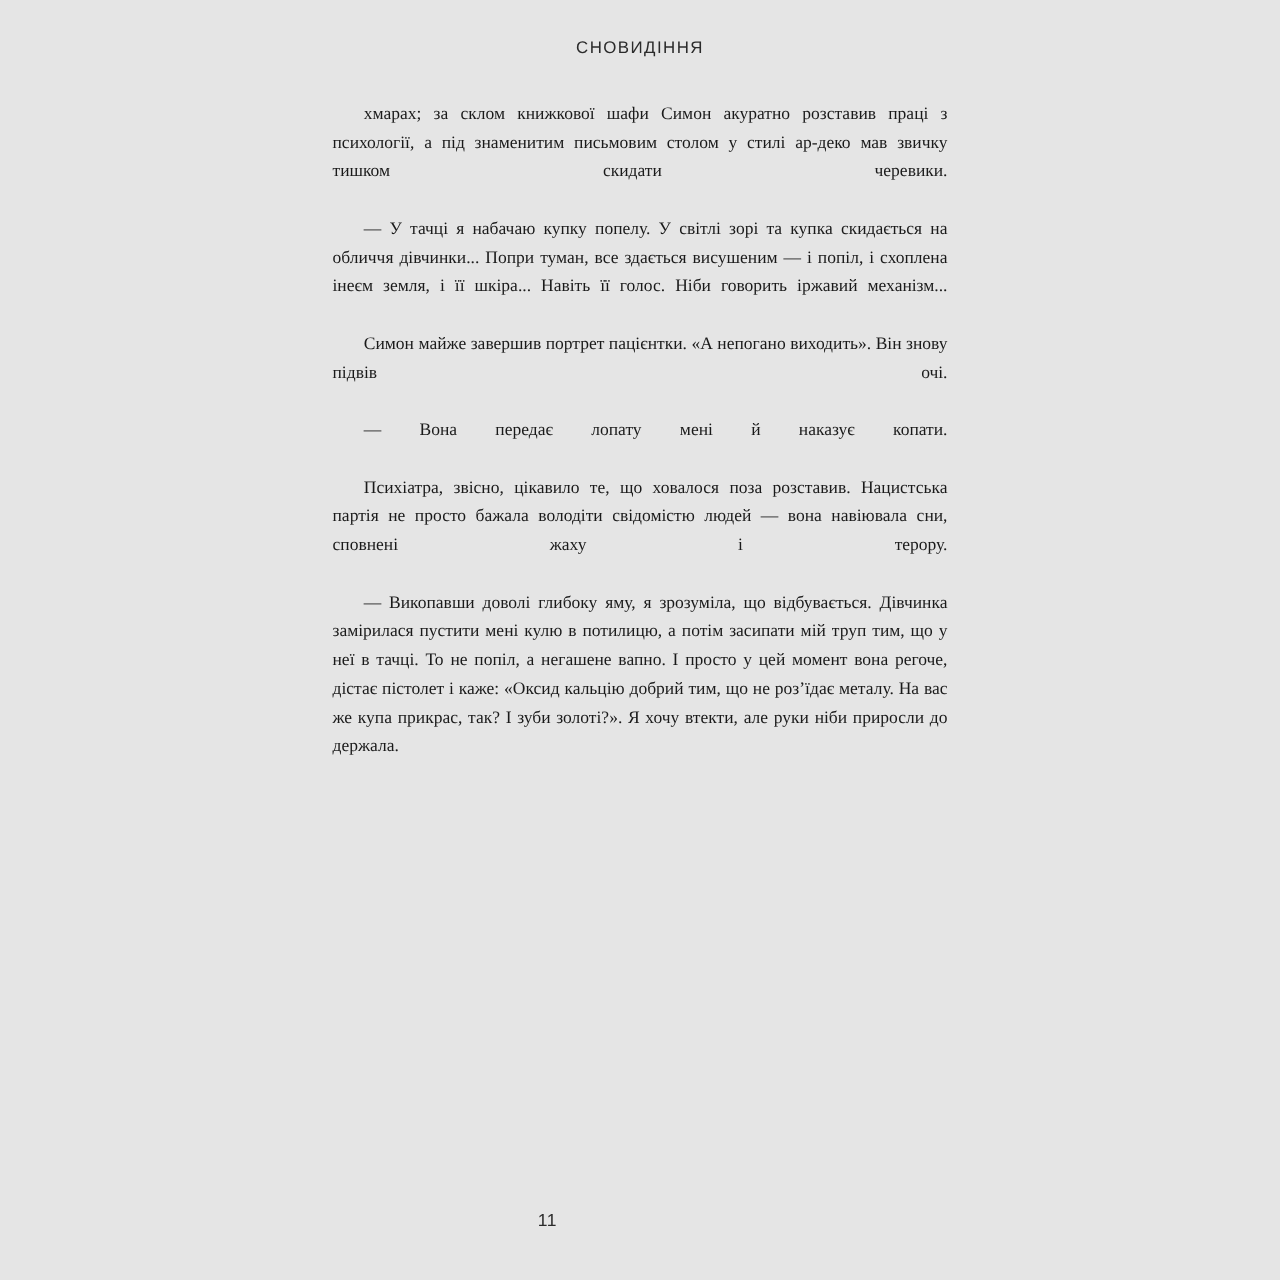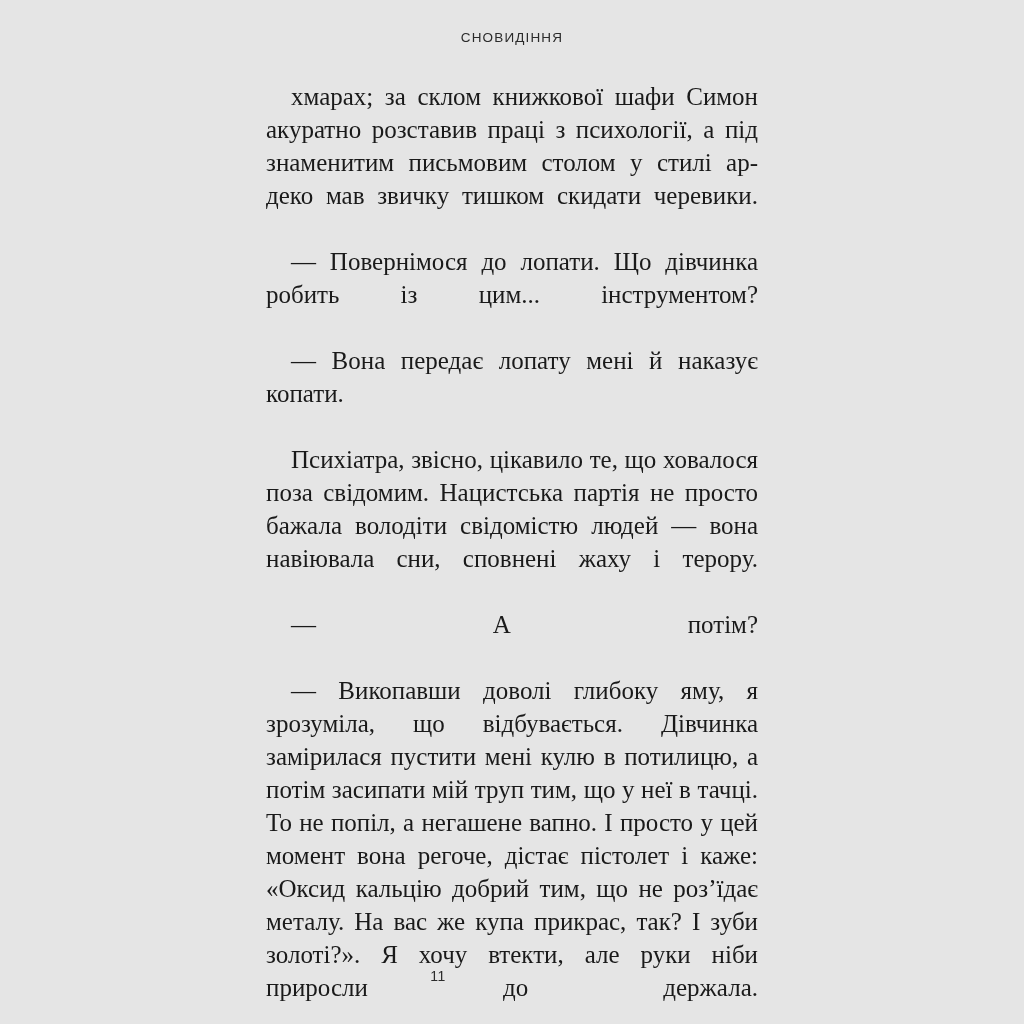--- a/index.html
+++ b/index.html
@@ -42,22 +42,22 @@
   
   .text-block {
     position: absolute;
     top: 80px;
     left: 266px;
     width: 492px;
   }
 
   p.para {
     margin: 0;
-    font-size: 25px;
-    line-height: 33px;
+    font-size: 14px;
+    line-height: 23px;
     text-align: justify;
     text-justify: inter-word;
     text-indent: 25px;
     color: #1a1a1a;
     -webkit-hyphens: none;
     hyphens: none;
     word-spacing: 0.1px;
   }
 
   
@@ -82,23 +82,23 @@
 </style>
 </head>
 <body>
 
 <div class="page">
 
   <div class="running-head">СНОВИДІННЯ</div>
 
   <div class="text-block">
     <p class="para">хмарах; за склом книжкової шафи Симон акуратно розставив праці з психології, а під знаменитим письмовим столом у стилі ар-деко мав звичку тишком скидати черевики.</p>
-    <p class="para">— Повернімося до лопати. Що дівчинка робить із цим... інструментом?</p>
+    <p class="para">— У тачці я набачаю купку попелу. У світлі зорі та купка скидається на обличчя дівчинки... Попри туман, все здається висушеним — і попіл, і схоплена інеєм земля, і її шкіра... Навіть її голос. Ніби говорить іржавий механізм...</p>
+    <p class="para">Симон майже завершив портрет пацієнтки. «А непогано виходить». Він знову підвів очі.</p>
     <p class="para">— Вона передає лопату мені й наказує копати.</p>
-    <p class="para">Психіатра, звісно, цікавило те, що ховалося поза свідомим. Нацистська партія не просто бажала володіти свідомістю людей — вона навіювала сни, сповнені жаху і терору.</p>
-    <p class="para">— А потім?</p>
+    <p class="para">Психіатра, звісно, цікавило те, що ховалося поза розставив. Нацистська партія не просто бажала володіти свідомістю людей — вона навіювала сни, сповнені жаху і терору.</p>
     <p class="para">— Викопавши доволі глибоку яму, я зрозуміла, що відбувається. Дівчинка замірилася пустити мені кулю в потилицю, а потім засипати мій труп тим, що у неї в тачці. То не попіл, а негашене вапно. І просто у цей момент вона регоче, дістає пістолет і каже: «Оксид кальцію добрий тим, що не роз’їдає металу. На вас же купа прикрас, так? І зуби золоті?». Я хочу втекти, але руки ніби приросли до держала.</p>
 
   </div>
 
   <div class="folio">11</div>
 
 </div>
 
 </body></html>

